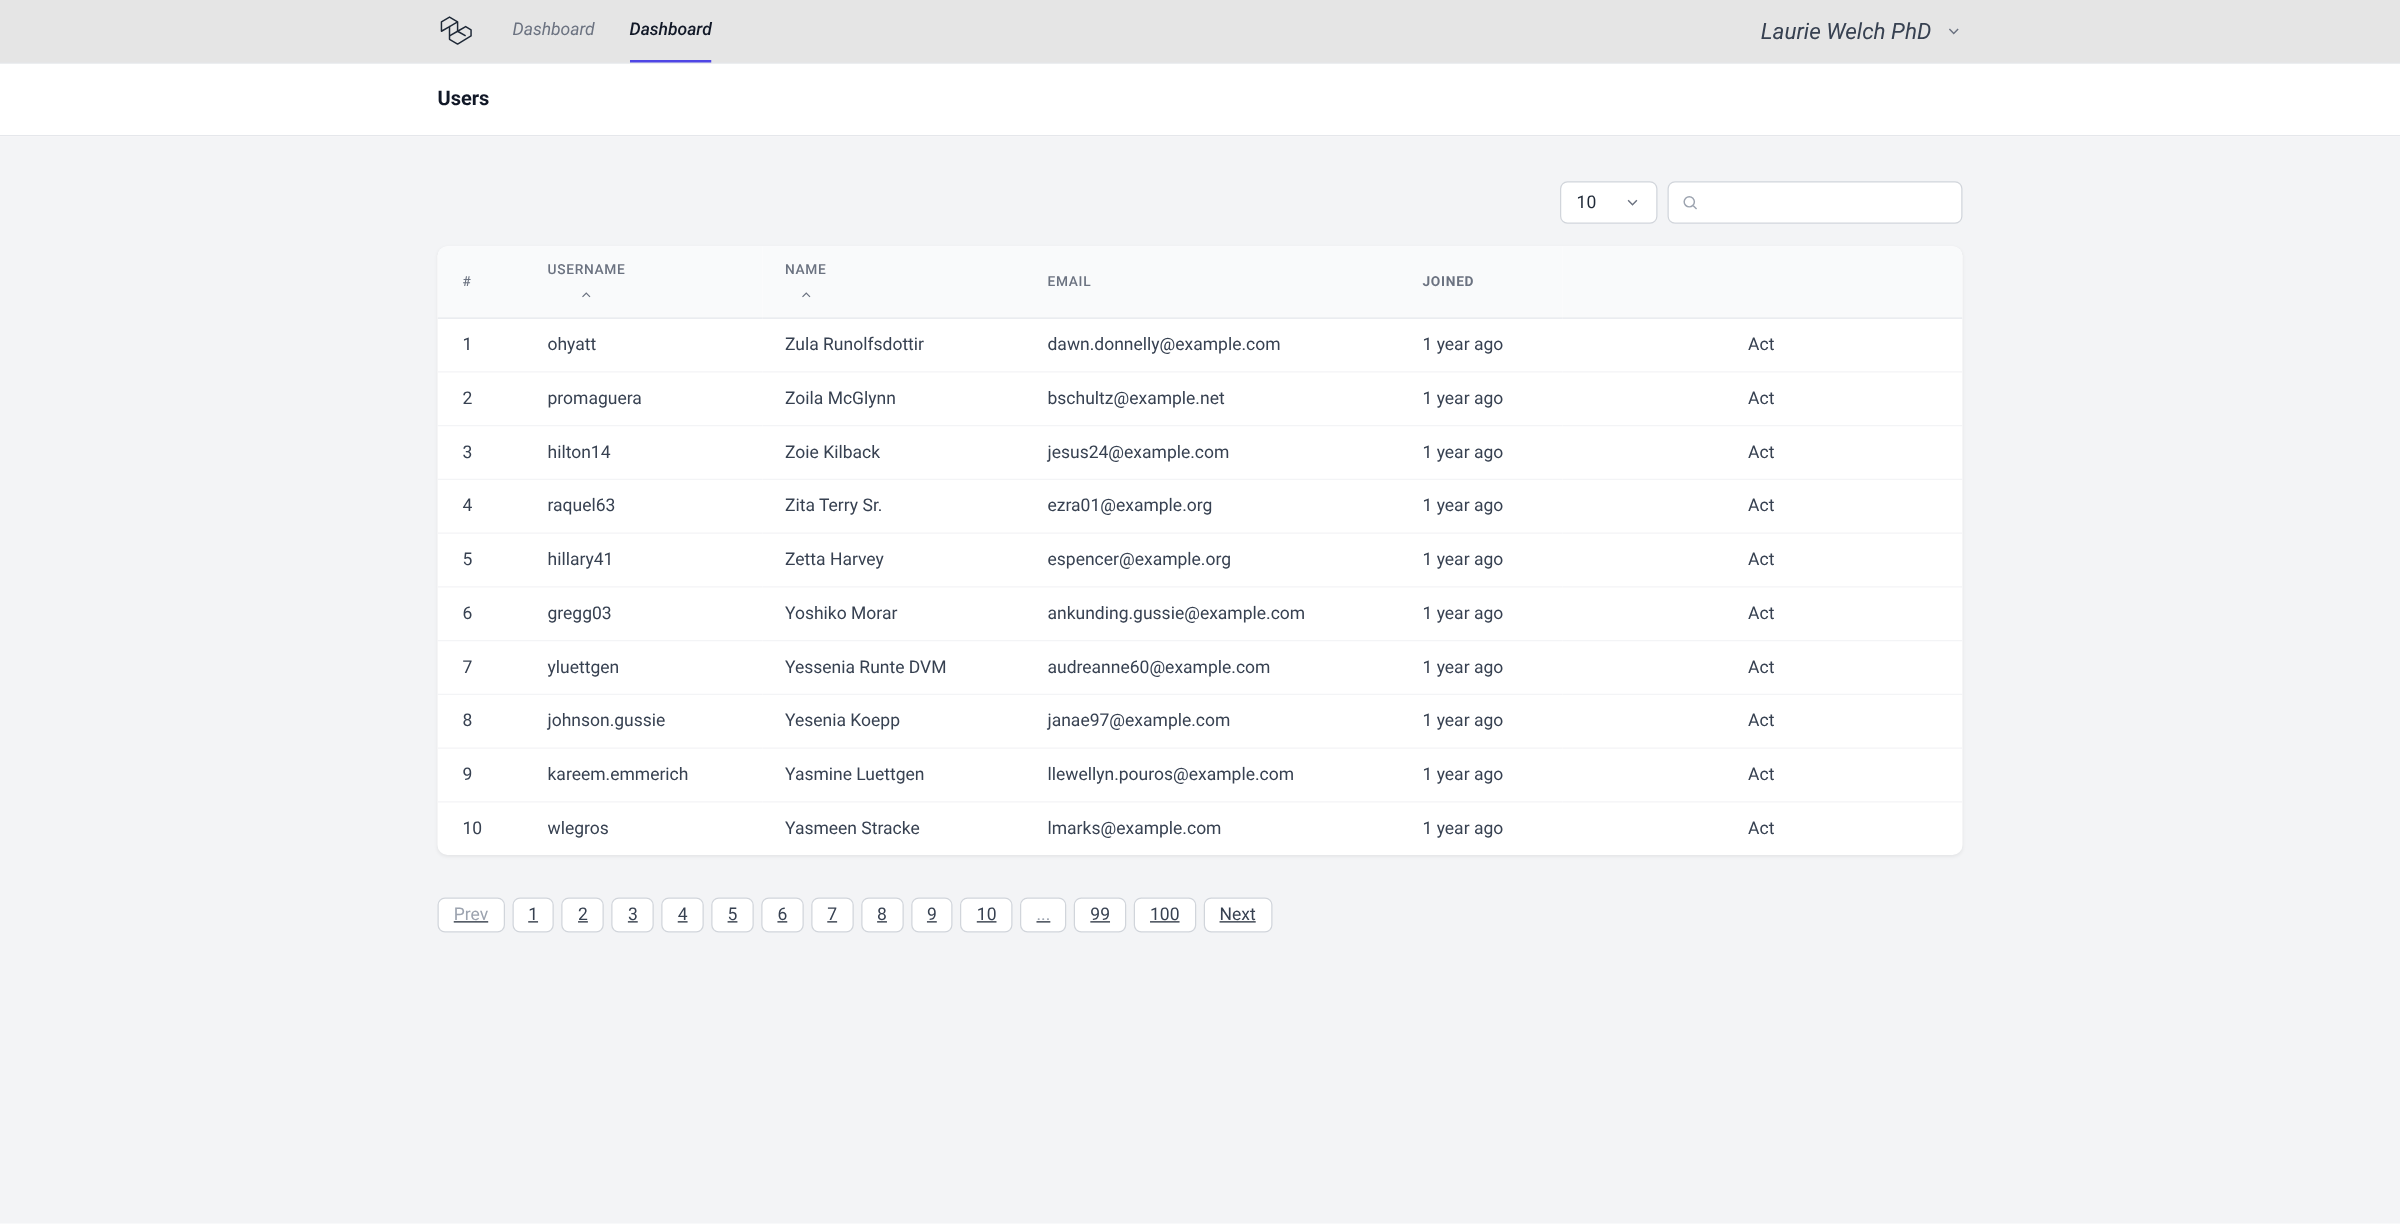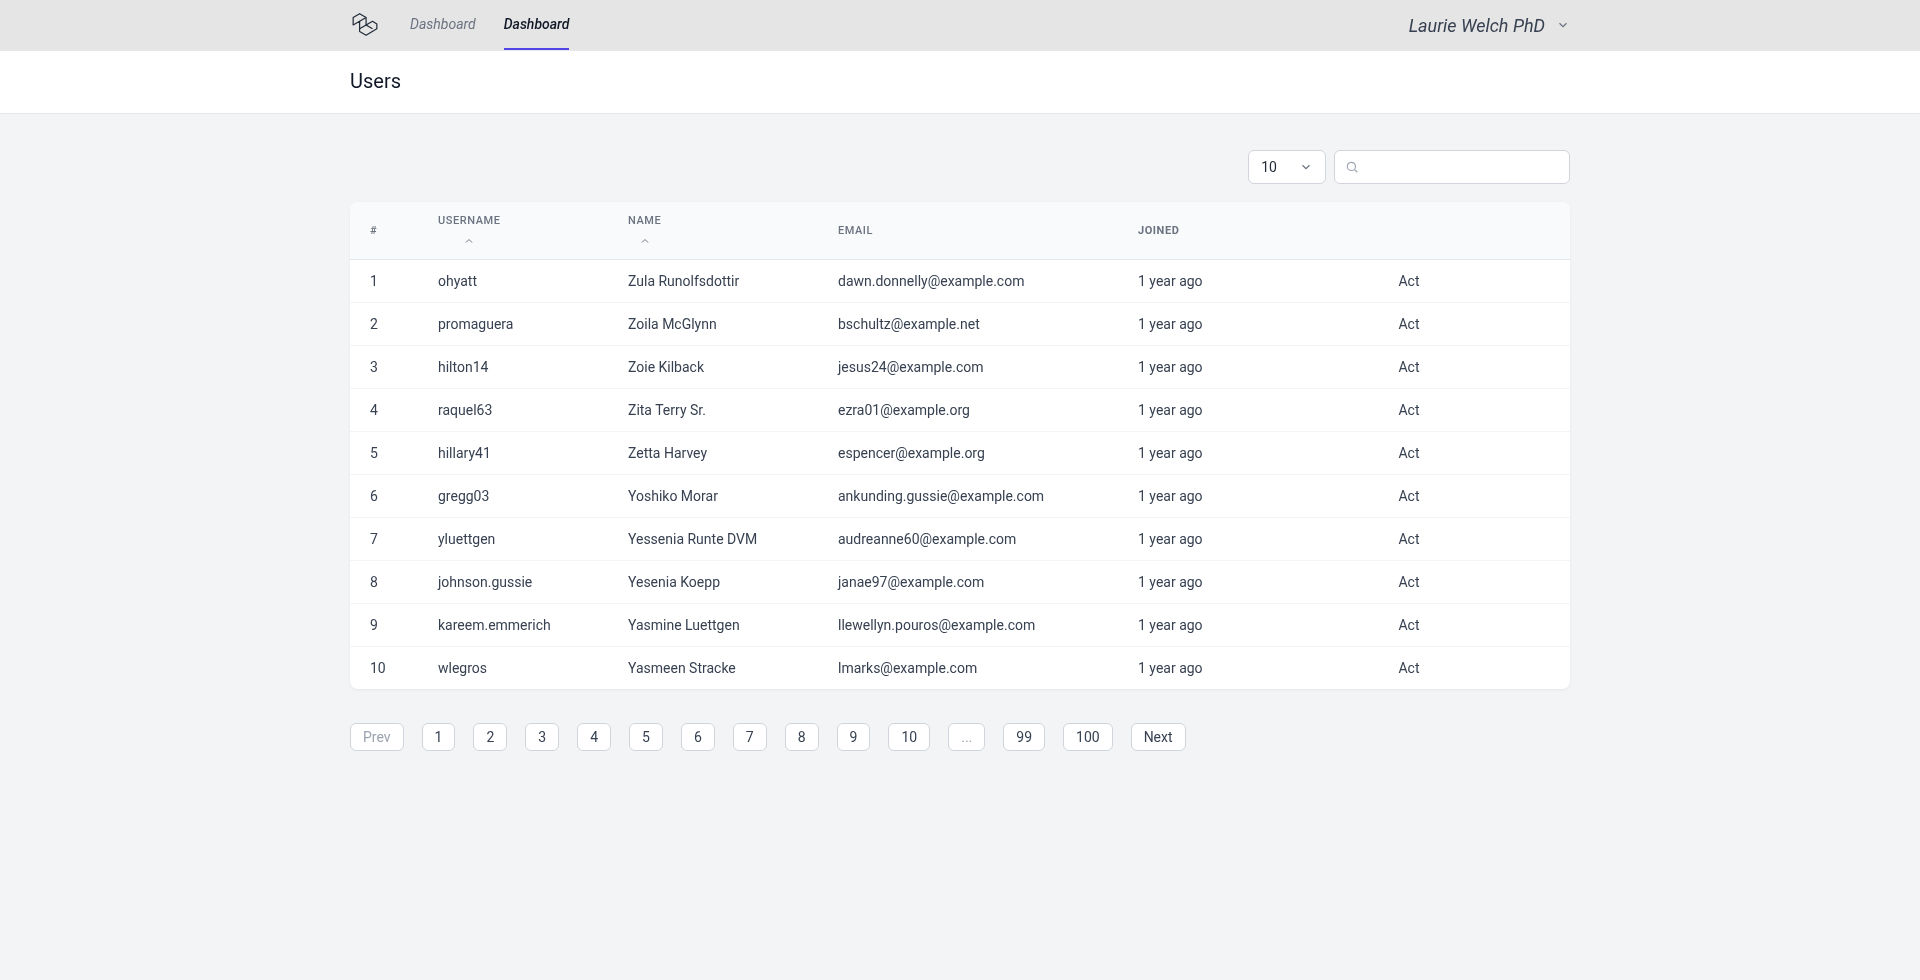--- a/index.html
+++ b/index.html
@@ -9,21 +9,21 @@
   .topbar-inner { max-width: 1260px; margin: 0 auto; padding: 0 20px; display: flex; align-items: center; height: 50px; }
   .logo { width: 30px; height: 30px; display: flex; align-items: center; justify-content: center; margin-right: 30px; }
   .logo svg { width: 28px; height: 28px; }
   .nav-tabs { display: flex; gap: 28px; flex: 1; }
   .nav-tab { font-size: 14px; color: #6b7280; cursor: pointer; height: 50px; display: flex; align-items: center; border-bottom: 2px solid transparent; }
   .nav-tab.active { color: #111827; border-bottom-color: #4f46e5; font-weight: 500; }
   .user-menu { display: flex; align-items: center; gap: 11px; font-size: 18px; color: #374151; cursor: pointer; }
   
   .page-header { background: #fff; border-bottom: 1px solid #e5e7eb; }
   .page-header-inner { max-width: 1260px; margin: 0 auto; padding: 18px 20px 20px; }
-  .page-title { font-size: 20px; font-weight: 400; color: #111827; }
+  .page-title { font-size: 16px; font-weight: 700; color: #111827; }
   
   .content-bg { background: #f3f4f6; min-height: 870px; padding-top: 36px; padding-bottom: 40px; }
   .content { max-width: 1260px; margin: 0 auto; padding: 0 20px; }
   
   .controls { display: flex; justify-content: flex-end; gap: 8px; margin-bottom: 18px; }
   .page-size { background: #fff; border: 1px solid #d1d5db; border-radius: 6px; padding: 8px 12px; display: flex; align-items: center; gap: 22px; font-size: 14px; cursor: pointer; height: 34px; }
   .search-box { background: #fff; border: 1px solid #d1d5db; border-radius: 6px; display: flex; align-items: center; padding: 0 10px; width: 236px; height: 34px; }
   .search-box input { border: none; outline: none; font-size: 14px; flex: 1; margin-left: 8px; background: transparent; }
   
   .card { background: #fff; border-radius: 8px; box-shadow: 0 1px 3px rgba(0,0,0,0.06); overflow: hidden; }
@@ -39,21 +39,21 @@
   th:first-child, td:first-child { padding-left: 20px; }
   th:last-child, td:last-child { text-align: center; padding-right: 20px; }
   
   .col-idx   { width: 70px; }
   .col-user  { width: 190px; }
   .col-name  { width: 210px; }
   .col-email { width: 300px; }
   .col-join  { width: 130px; font-weight: bold; }
   .col-act   { width: auto; }
   
-  .pagination { display: flex; gap: 18px; margin-top: 34px; }
+  .pagination { display: flex; gap: 6px; margin-top: 34px; text-decoration: underline; }
   .page-btn { background: #fff; border: 1px solid #d1d5db; border-radius: 6px; padding: 5px 12px; font-size: 14px; color: #374151; cursor: pointer; }
   .page-btn.disabled { color: #9ca3af; cursor: default; }
   
   .chevron-down { width: 14px; height: 14px; stroke: #6b7280; stroke-width: 2; fill: none; }
   .search-svg { width: 14px; height: 14px; stroke: #9ca3af; stroke-width: 2; fill: none; }
   .sort-svg { width: 12px; height: 12px; stroke: #6b7280; stroke-width: 2; fill: none; }
 </style>
 </head>
 <body>
 

